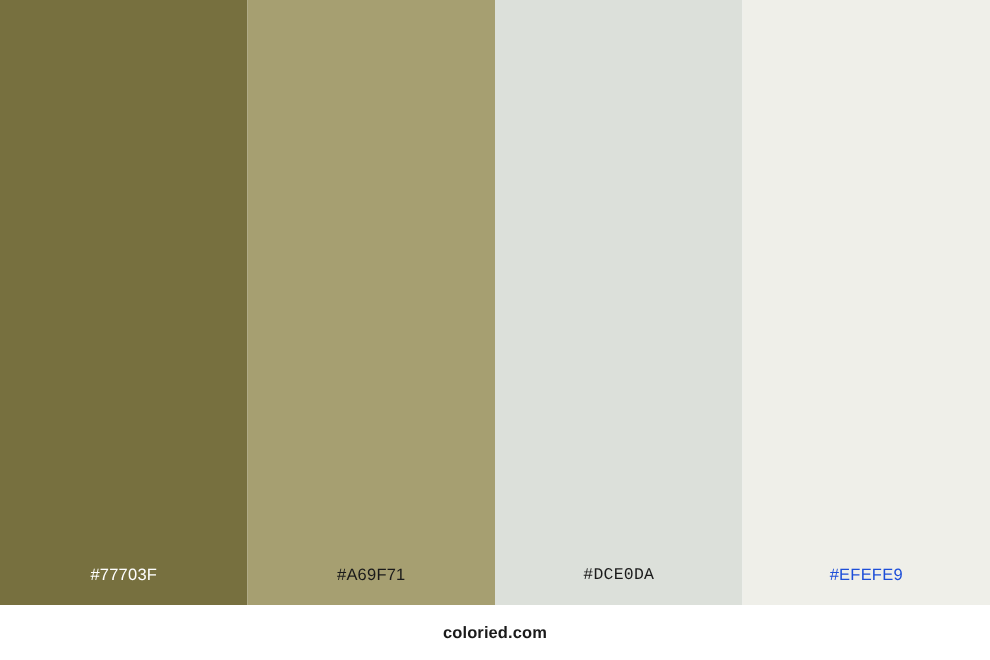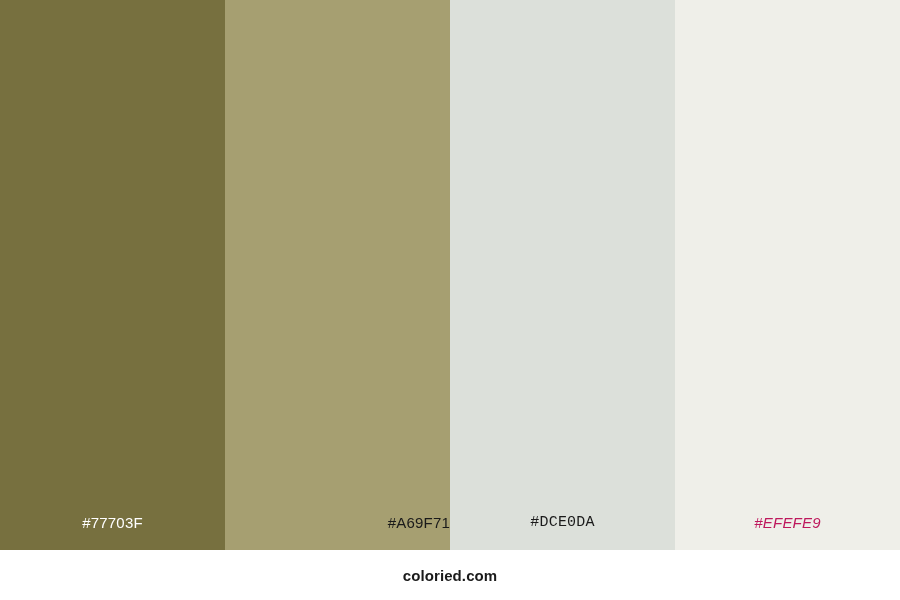--- a/index.html
+++ b/index.html
@@ -66,30 +66,30 @@
 
 <div class="palette-page">
 
   <div class="swatch-strip">
 
     <div class="swatch" style="background-color: rgb(119, 112, 63);">
       <span class="swatch-label" style="color: rgb(255, 255, 255);">#77703F</span>
     </div>
 
     <div class="swatch" style="background-color: rgb(166, 159, 113);">
-      <span class="swatch-label" style="color: rgb(26, 26, 26); text-align: right;">#A69F71</span>
+      <span class="swatch-label" style="color: rgb(26, 26, 26);">#A69F71</span>
     </div>
 
 
     <div class="swatch" style="background-color: rgb(220, 224, 218);">
       <span class="swatch-label" style="color: rgb(26, 26, 26); font-family: Liberation Mono, monospace;">#DCE0DA</span>
     </div>
 
     <div class="swatch" style="background-color: rgb(239, 239, 233);">
-      <span class="swatch-label" style="color: #be185d; font-style: italic;">#EFEFE9</span>
+      <span class="swatch-label" style="color: #1d4ed8;">#EFEFE9</span>
     </div>
 
   </div>
 
   <div class="footer">
     <span class="footer-brand">coloried.com</span>
   </div>
 
 </div>
 

